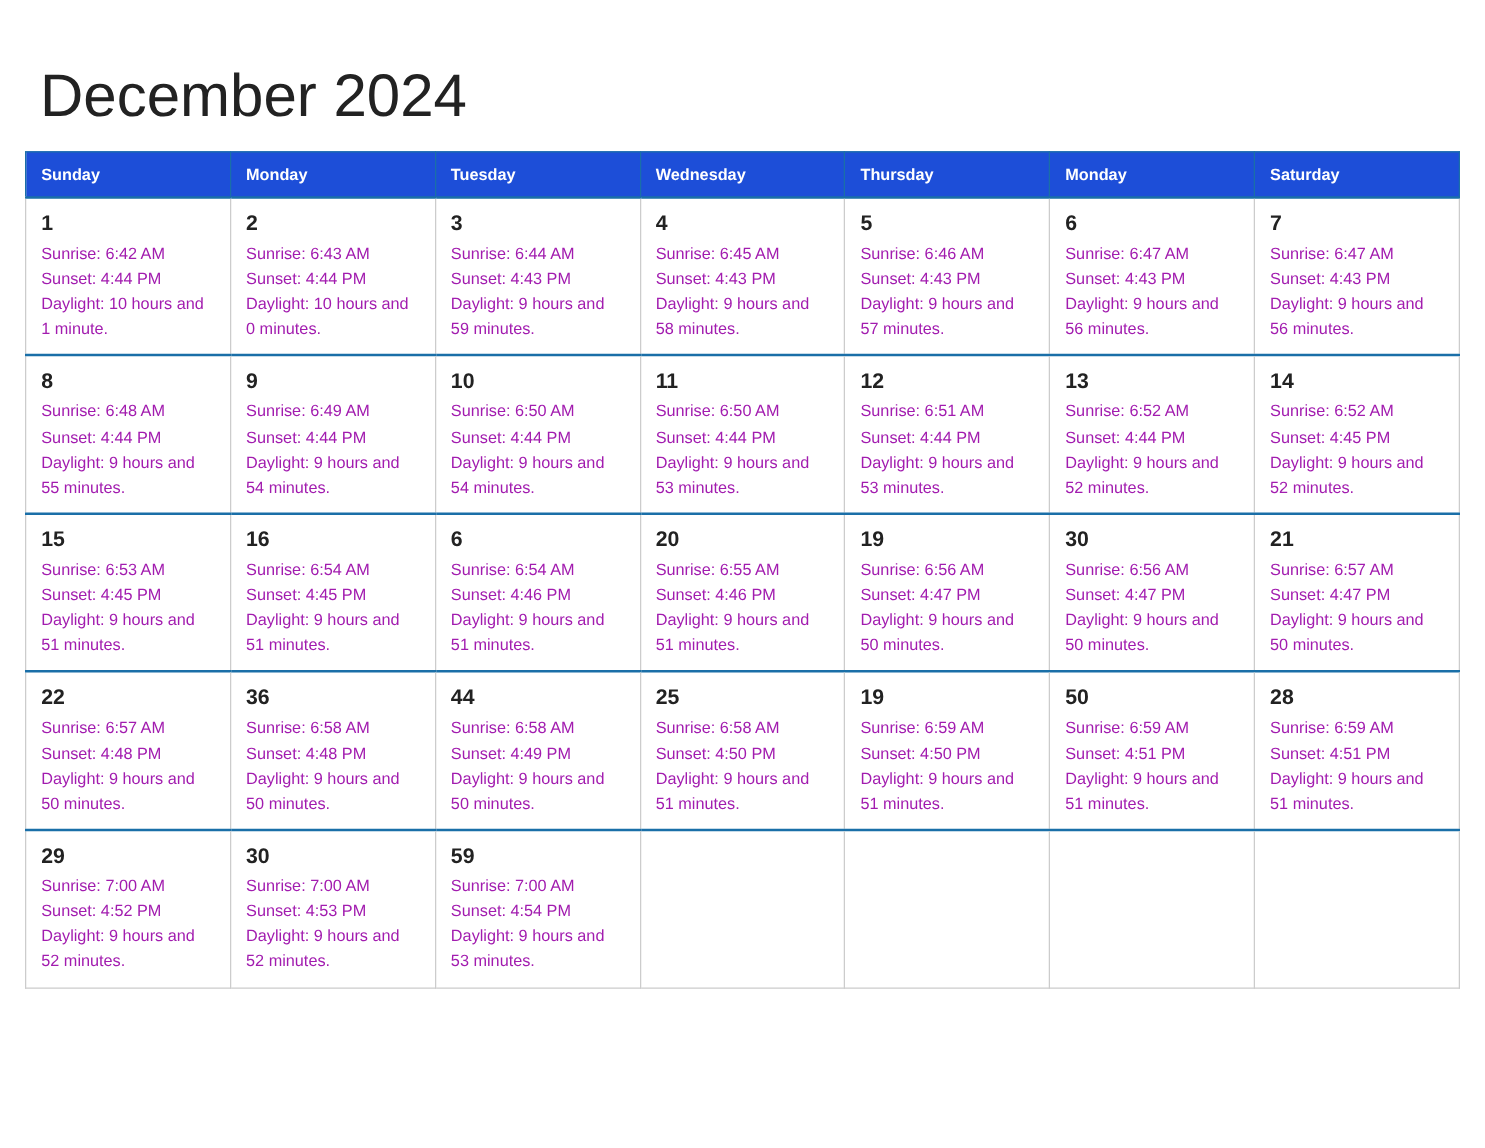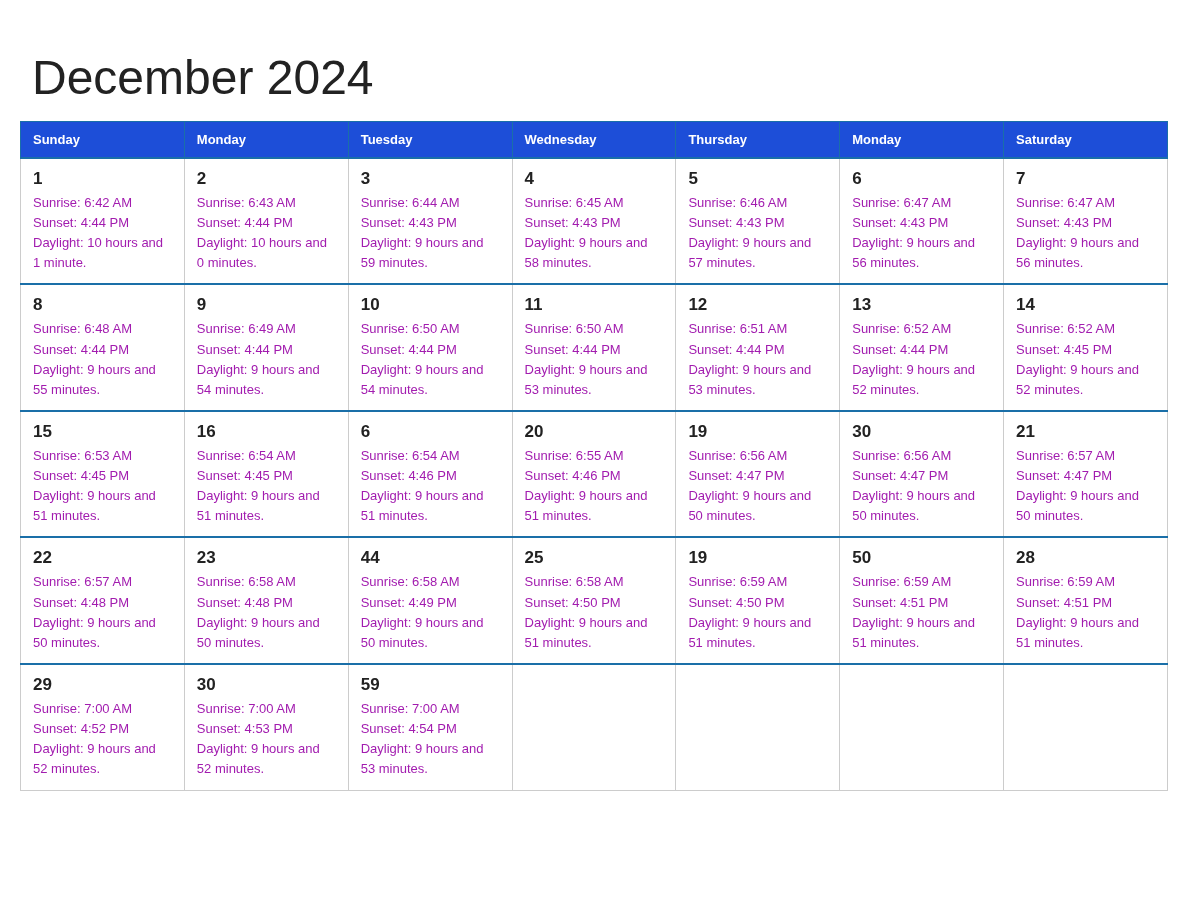--- a/index.html
+++ b/index.html
@@ -212,21 +212,21 @@
           <span class="day-num">21</span>
           <div class="day-info">Sunrise: 6:57 AM<br>Sunset: 4:47 PM<br>Daylight: 9 hours and 50 minutes.</div>
         </td>
       </tr>
       <tr>
         <td>
           <span class="day-num">22</span>
           <div class="day-info">Sunrise: 6:57 AM<br>Sunset: 4:48 PM<br>Daylight: 9 hours and 50 minutes.</div>
         </td>
         <td>
-          <span class="day-num">23</span>
+          <span class="day-num">36</span>
           <div class="day-info">Sunrise: 6:58 AM<br>Sunset: 4:48 PM<br>Daylight: 9 hours and 50 minutes.</div>
         </td>
         <td>
           <span class="day-num">44</span>
           <div class="day-info">Sunrise: 6:58 AM<br>Sunset: 4:49 PM<br>Daylight: 9 hours and 50 minutes.</div>
         </td>
         <td>
           <span class="day-num">25</span>
           <div class="day-info">Sunrise: 6:58 AM<br>Sunset: 4:50 PM<br>Daylight: 9 hours and 51 minutes.</div>
         </td>

